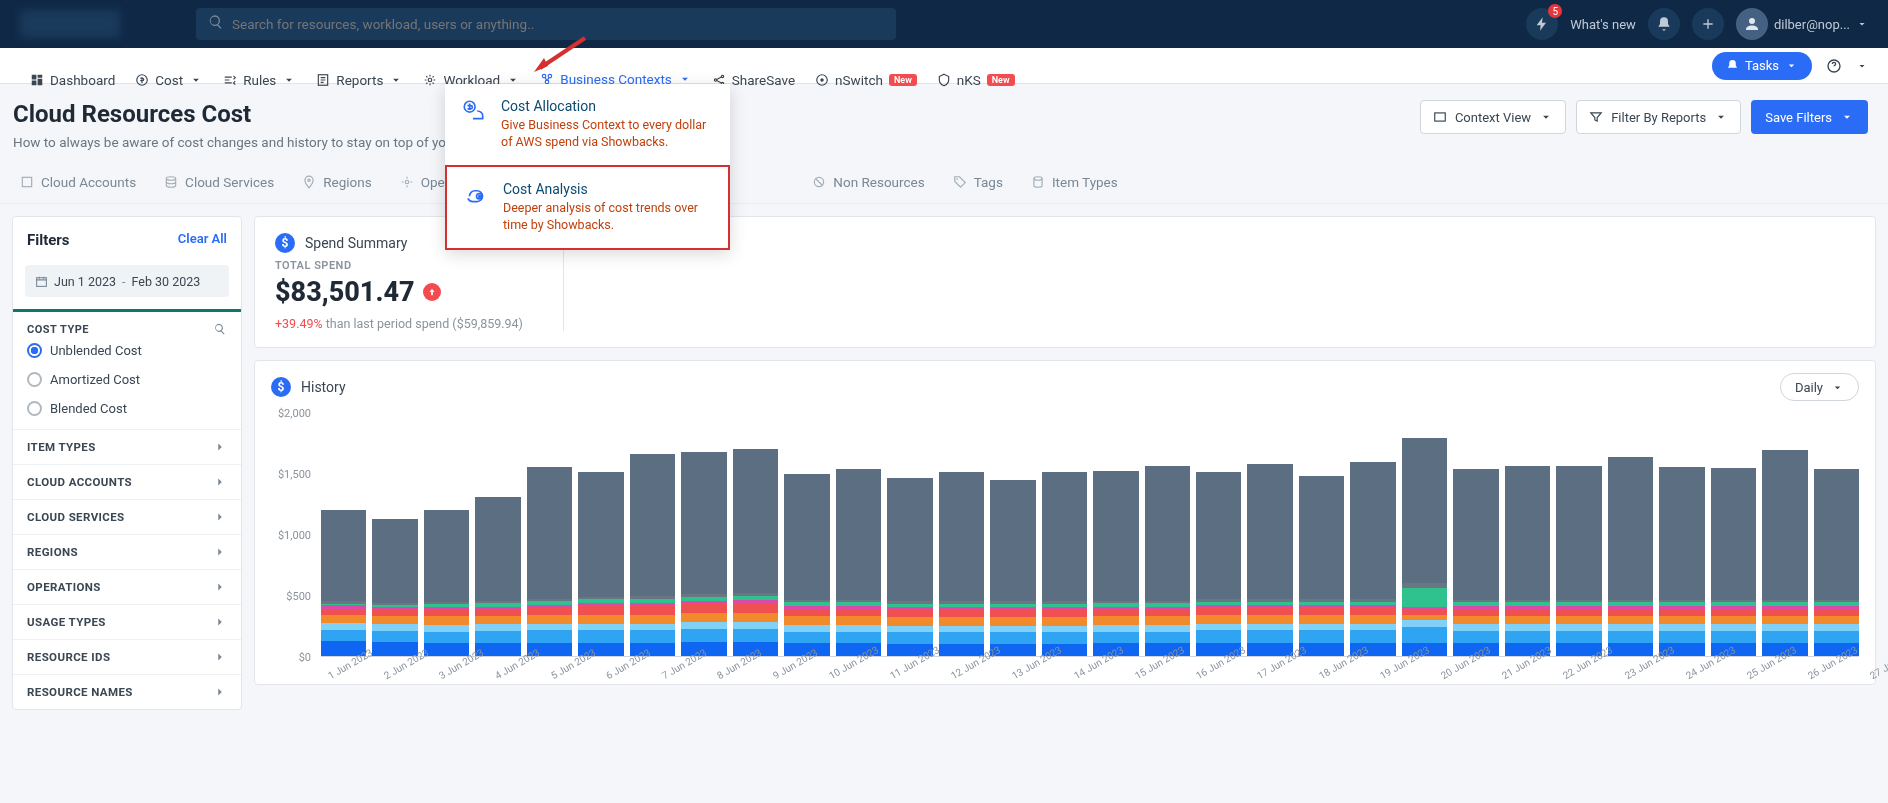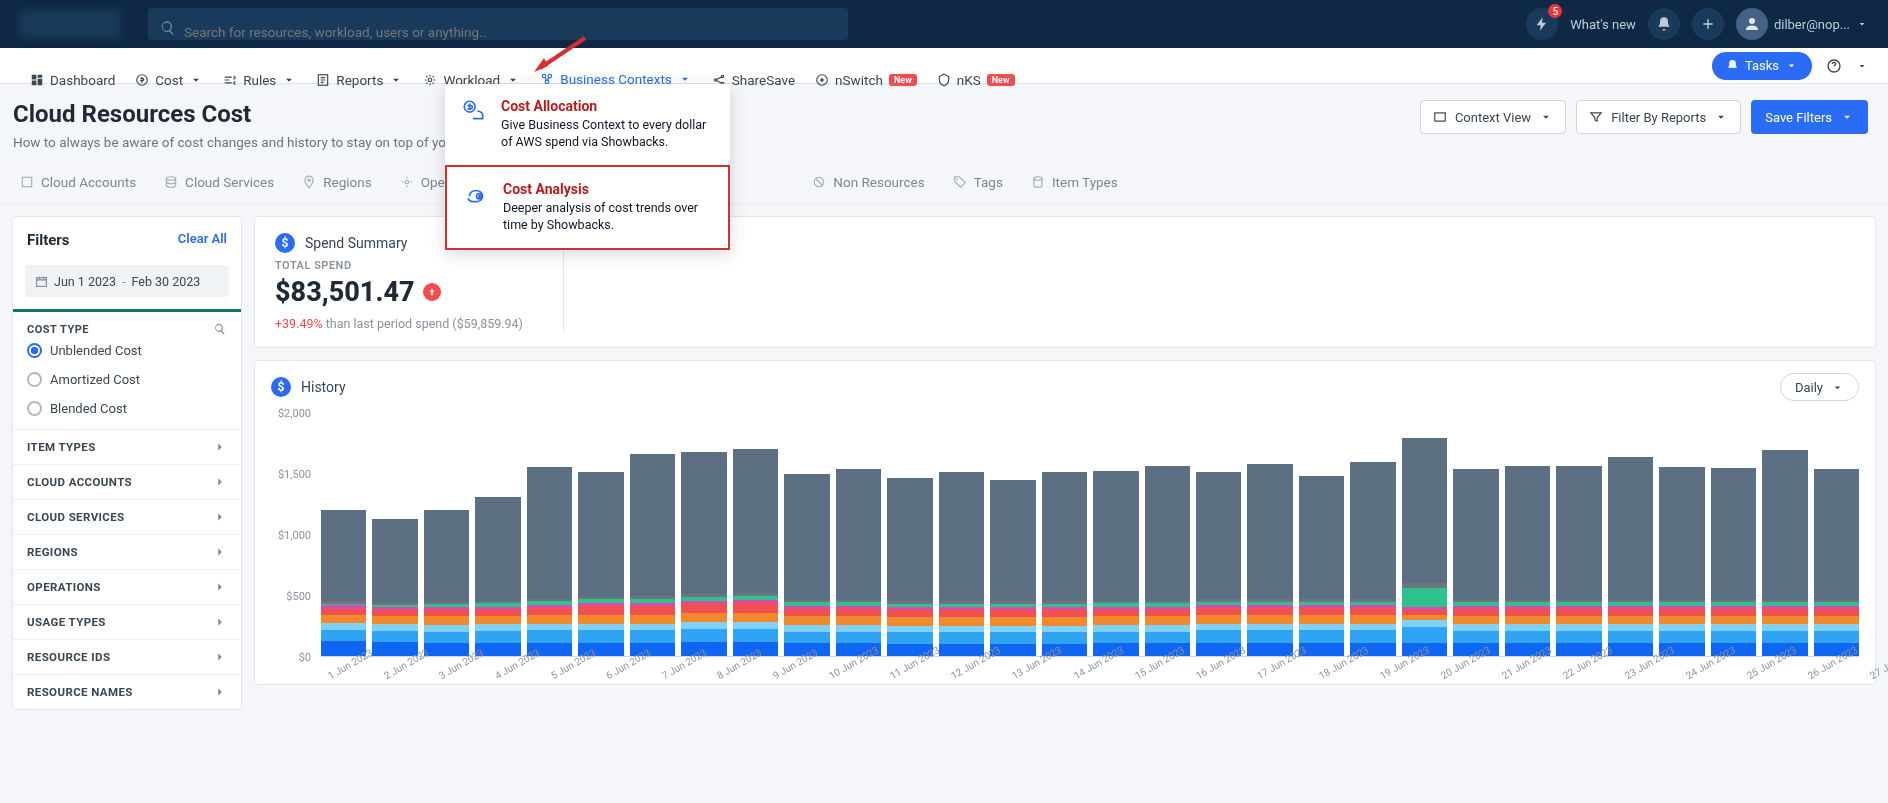--- a/index.html
+++ b/index.html
@@ -1,21 +1,21 @@
 <!DOCTYPE html>
 <html><head>
 <meta charset="utf-8">
 <style>
 * { box-sizing: border-box; margin: 0; padding: 0; font-family: -apple-system, BlinkMacSystemFont, "Segoe UI", Roboto, Arial, sans-serif; }
 body { background: #f4f6f9; width: 1888px; height: 803px; overflow: hidden; }
 
 
 .topbar { background: #0f2846; height: 48px; display: flex; align-items: center; padding: 0 20px; }
 .logo { width: 100px; height: 28px; background: #1a3a5c; border-radius: 4px; filter: blur(4px); }
-.search-wrap { margin-left: 28px; flex: 0 0 700px; background: #1a3a5c; height: 32px; border-radius: 4px; display: flex; align-items: flex-end; padding: 0 12px; }
+.search-wrap { margin-left: 76px; flex: 0 0 700px; background: #1a3a5c; height: 32px; border-radius: 4px; display: flex; align-items: center; padding: 0 12px; }
 .search-wrap svg { width: 16px; height: 16px; fill: #7a8a9a; margin-right: 8px; }
 .search-input { background: transparent; border: none; color: #7a8a9a; font-size: 13.5px; flex: 1; outline: none; }
 .topbar-right { margin-left: auto; display: flex; align-items: center; gap: 12px; color: #bfcad5; font-size: 13px; }
 .icon-circle { width: 32px; height: 32px; border-radius: 50%; background: #1a3a5c; display: flex; align-items: center; justify-content: center; cursor: pointer; position: relative; }
 .icon-circle svg { width: 16px; height: 16px; fill: #bfcad5; }
 .badge-red { position: absolute; top: -4px; right: -4px; background: #e5363c; color: #fff; font-size: 10px; border-radius: 8px; padding: 0 4px; min-width: 14px; height: 14px; display: flex; align-items: center; justify-content: center; }
 .avatar { width: 32px; height: 32px; border-radius: 50%; background: #446082; display:flex; align-items:center; justify-content:center;}
 .avatar svg{width:18px;height:18px;fill:#e0e6ec;}
 .user-box { display: flex; align-items: center; gap: 6px; cursor: pointer; }
 
@@ -32,22 +32,22 @@
 .tasks-btn svg{width:13px;height:13px;fill:#fff;}
 .help-btn { width: 24px; height: 24px; display:flex;align-items:center;justify-content:center;cursor:pointer;}
 .help-btn svg{width:16px;height:16px;fill:#3a4652;}
 
 
 .dropdown { position: absolute; top: 36px; left: 445px; width: 285px; background: #fff; box-shadow: 0 4px 16px rgba(0,0,0,.15); z-index: 20; }
 .dd-item { padding: 14px 16px; display: flex; gap: 12px; cursor: pointer; }
 .dd-item.hl { border: 2px solid #d43030; }
 .dd-icon { flex: 0 0 28px; height: 28px; }
 .dd-icon svg { width: 26px; height: 26px; fill: none; stroke: #2b6cf6; stroke-width: 1.5; }
-.dd-title { font-weight: 700; font-size: 14px; color: #b91c1c; }
-.dd-desc { font-size: 12.5px; color: #0f172a; margin-top: 3px; line-height: 1.35; }
+.dd-title { font-weight: 400; font-size: 14px; color: #0c4a6e; }
+.dd-desc { font-size: 12.5px; color: #c2410c; margin-top: 3px; line-height: 1.35; }
 
 
 .arrow-ann { position: absolute; top: 36px; left: 530px; width: 60px; height: 40px; z-index: 30; pointer-events:none;}
 .arrow-ann svg { width: 100%; height: 100%; }
 
 
 .page-head { padding: 16px 20px 10px 13px; display: flex; align-items: flex-start; }
 .page-title { font-size: 24px; font-weight: 700; color: #1f2a36; }
 .page-sub { font-size: 13.5px; color: #6a7682; margin-top: 6px; }
 .page-actions { margin-left: auto; display: flex; gap: 10px; align-items:center;}

